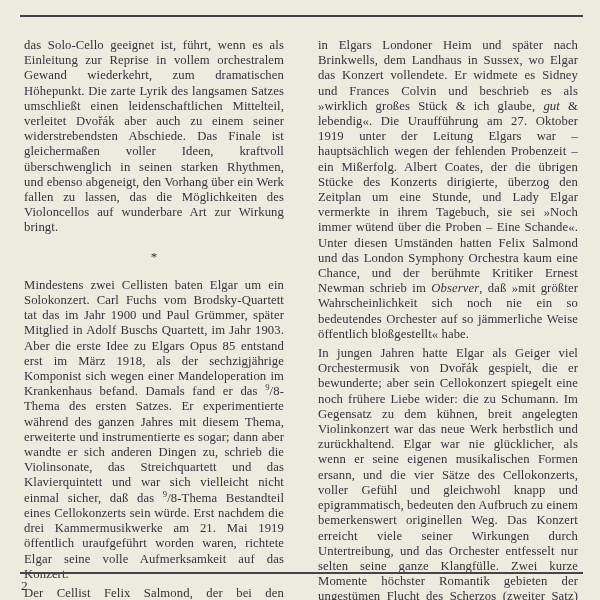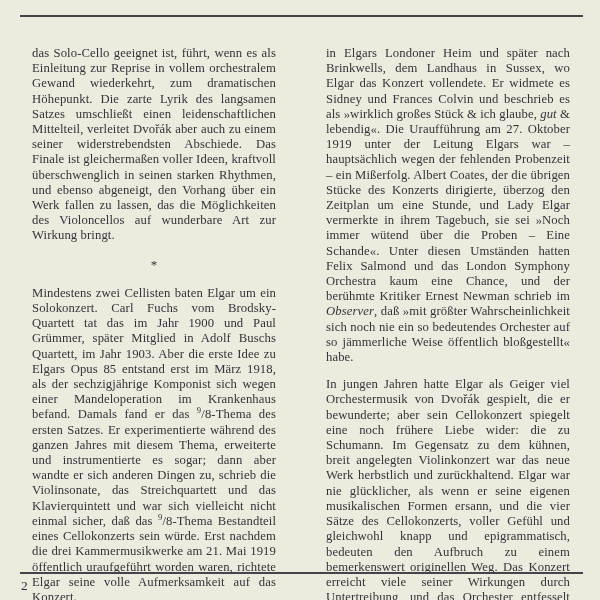--- a/index.html
+++ b/index.html
@@ -36,21 +36,21 @@
   .column {
     width: 268px;
     font-size: 12.7px;
     line-height: 15.2px;
     text-align: justify;
     hyphens: auto;
     -webkit-hyphens: auto;
     letter-spacing: 0.1px;
   }
   .para {
-    margin: 12px;
+    margin: 4px;
     padding: 0;
   }
   .separator {
     text-align: center;
     margin: 13px 0 14px 0;
     font-size: 13px;
   }
   .para i { font-style: italic; }
   .para sup {
     font-size: 68%;

